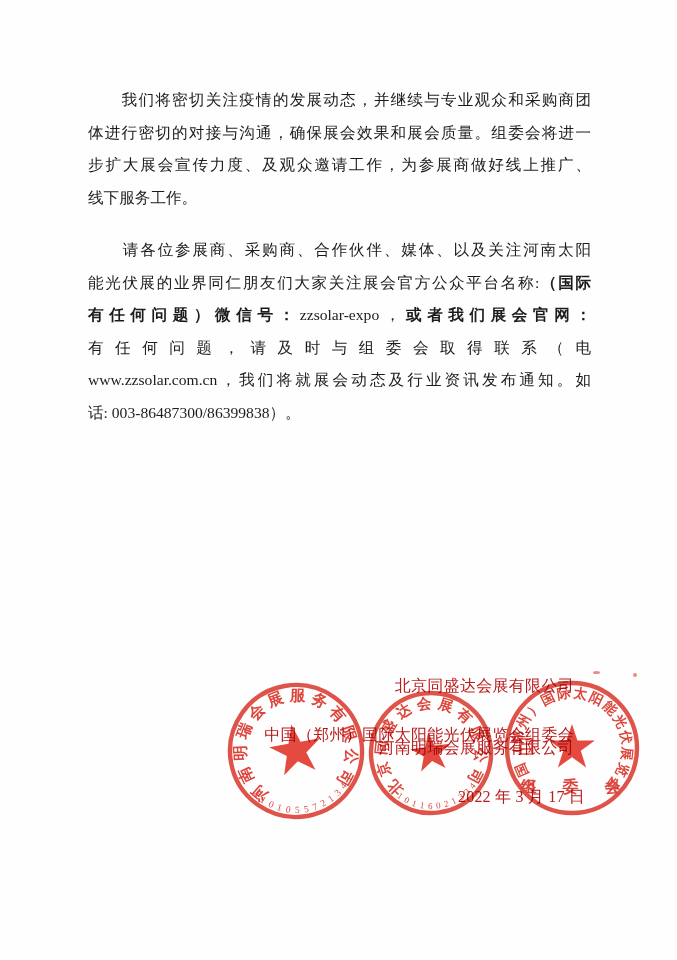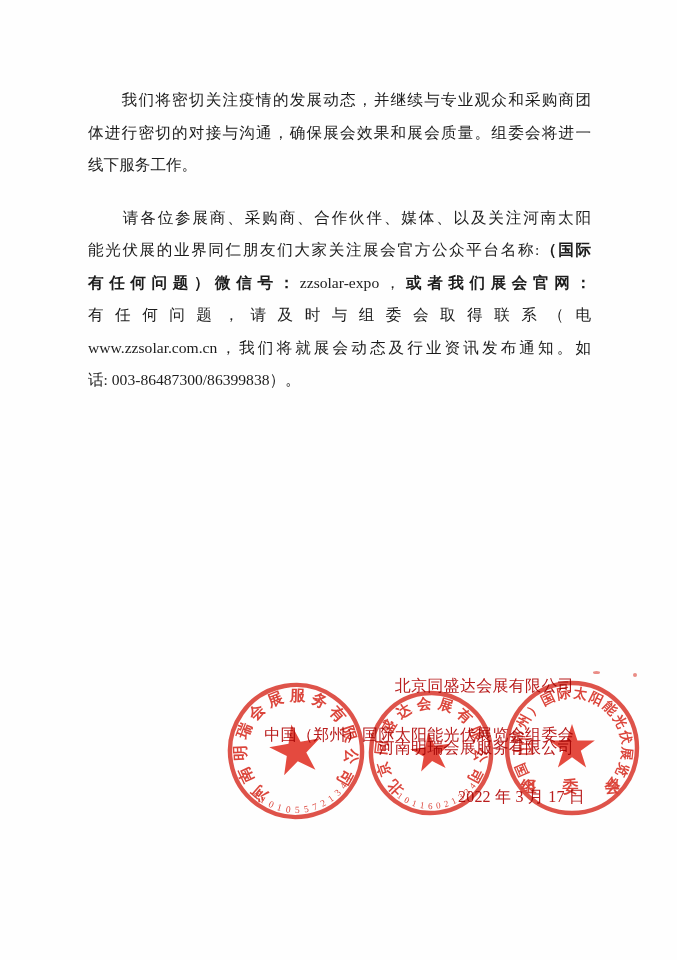--- a/index.html
+++ b/index.html
@@ -42,20 +42,21 @@
 </style>
 </head>
 <body>
 
 <div class="page">
 
   <div id="doc-body">
       <div class="para">
         <div class="line"><span>　　我们将密切关注疫情的发展动态，并继续与专业观众和采购商团</span></div>
         <div class="line"><span>体进行密切的对接与沟通，确保展会效果和展会质量。组委会将进一</span></div>
+        <div class="line"><span>步扩大展会宣传力度、及观众邀请工作，为参展商做好线上推广、</span></div>
         <div class="line last"><span>线下服务工作。</span></div>
       </div>
       <div class="para">
         <div class="line"><span>　　请各位参展商、采购商、合作伙伴、媒体、以及关注河南太阳</span></div>
         <div class="line"><span>能光伏展的业界同仁朋友们大家关注展会官方公众平台名称:</span><b>（国际</b></div>
         <div class="line"><b>有任何问题）微信号：</b><span>zzsolar-expo，</span><b>或者我们展会官网：</b></div>
         <div class="line"><span>有任何问题，请及时与组委会取得联系（电</span></div>
         <div class="line"><span>www.zzsolar.com.cn，我们将就展会动态及行业资讯发布通知。如</span></div>
         <div class="line last"><span>话: 003-86487300/86399838）。</span></div>
       </div>

